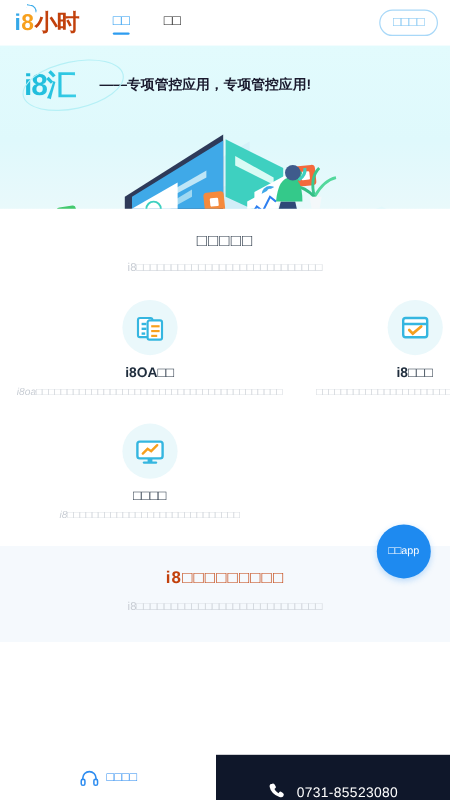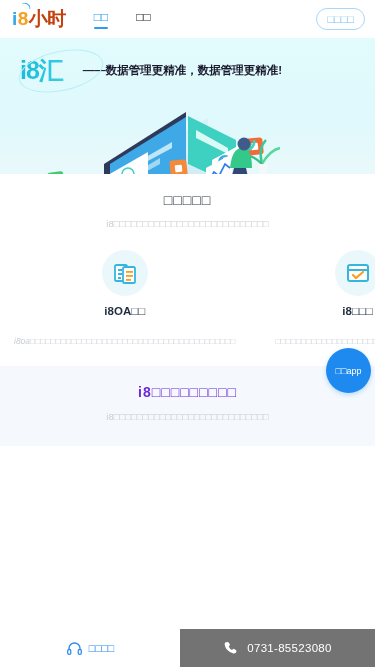--- a/index.html
+++ b/index.html
@@ -149,74 +149,73 @@
     text-align: center;
     font-size: 9.5px;
     color: #C8CDD4;
     margin-top: 9px;
     padding: 0 18px;
     line-height: 1.4;
   }
   .grid {
     margin-top: 12px;
     display: grid;
-    grid-template-columns: 1fr 1fr 1fr 1fr;
+    grid-template-columns: 1fr 1fr;
     row-gap: 6px;
-    gap: 12px;
   }
   .card { padding: 8px 14px 6px; text-align: center; }
   .card-ico {
     width: 46px; height: 46px;
     margin: 0 auto;
     border-radius: 50%;
     background: #EAF8FB;
     display: flex;
     align-items: center;
     justify-content: center;
   }
   .card-title {
     margin-top: 9px;
     font-size: 11.5px;
     font-weight: bold;
     color: #1F2D3D;
   }
   .card-desc {
-    margin-top: 18px;
+    margin-top: 3px;
     font-size: 8.5px;
     color: #C8CDD4;
     line-height: 1.55;
     font-style: italic;
   }
 
   
   .cta {
     margin-top: 12px;
     background: #F5F9FD;
     padding: 18px 0 16px;
     position: relative;
     min-height: 80px;
   }
   .cta-title {
     text-align: center;
     font-size: 14px;
     font-weight: bold;
-    color: #6d28d9;
+    color: #c2410c;
     letter-spacing: 1px;
   }
   .cta-sub {
     text-align: center;
     font-size: 9.5px;
     color: #C8CDD4;
     margin-top: 10px;
     padding: 0 14px;
     line-height: 1.4;
   }
   .fab {
     position: absolute;
-    right: 4px;
+    right: 16px;
     top: -18px;
     width: 45px; height: 45px;
     border-radius: 50%;
     background: #1E8AF0;
     color: #fff;
     font-size: 9px;
     display: flex;
     align-items: center;
     justify-content: center;
     cursor: pointer;
@@ -236,24 +235,24 @@
     background: #fff;
     display: flex;
     align-items: center;
     justify-content: center;
     gap: 6px;
     cursor: pointer;
   }
   .f-left-label { font-size: 10.5px; color: #2D8CF0; }
   .f-right {
     flex: 1;
-    background: #737373;
+    background: #0f172a;
     color: #fff;
     display: flex;
-    align-items: center;
+    align-items: flex-end;
     justify-content: center;
     gap: 8px;
     cursor: pointer;
   }
   .f-phone { font-size: 11.5px; letter-spacing: 0.3px; }
 </style>
 </head>
 <body>
 
 <div class="header">
@@ -273,21 +272,21 @@
 
   <button class="header-btn">□□□□</button>
 </div>
 
 <div class="hero">
   <div class="hero-top">
     <div style="position:relative;">
       <span class="hero-logo-ring"></span>
       <span class="hero-logo">i8汇</span>
     </div>
-    <div class="hero-tag">——数据管理更精准，数据管理更精准!</div>
+    <div class="hero-tag">——专项管控应用，专项管控应用!</div>
   </div>
 
   <svg class="illo" viewBox="0 0 375 145">
 
     <polygon points="60,118 190,64 320,118 190,142" fill="#D5F3F8"></polygon>
     <polygon points="20,112 72,86 118,112 72,130" fill="#E2F8FB"></polygon>
     <polygon points="268,104 318,82 360,104 318,122" fill="#E2F8FB"></polygon>
 
     <polygon points="104,88 208,28 208,104 104,130" fill="#CDE9F8" opacity="0.45"></polygon>
 

